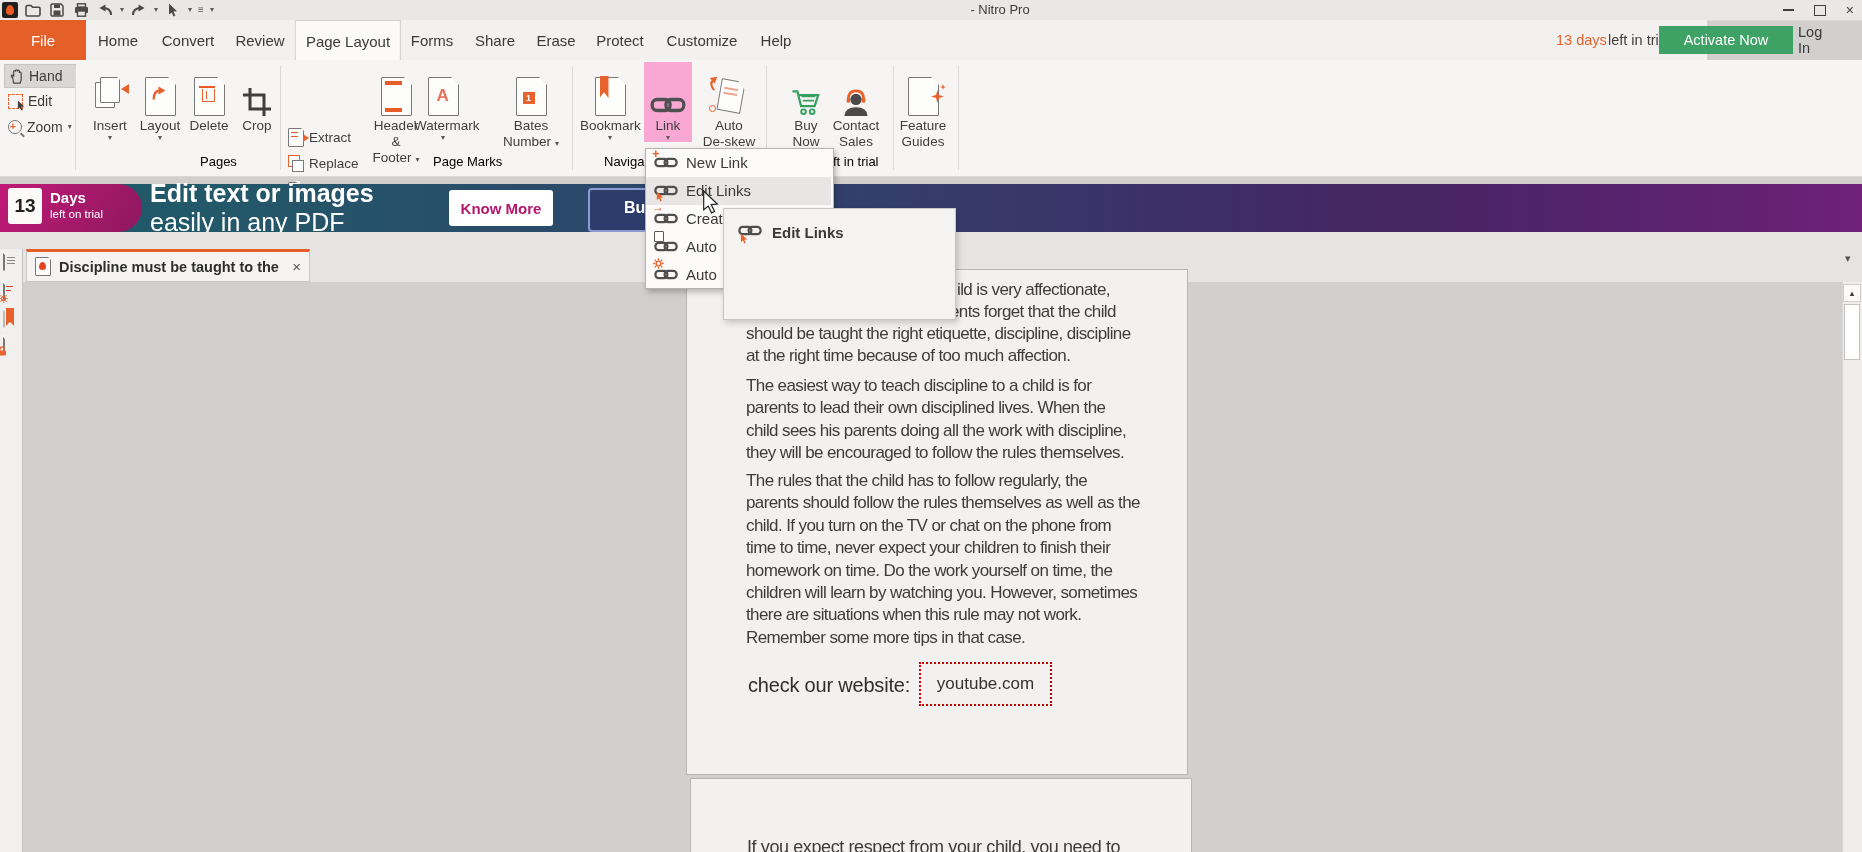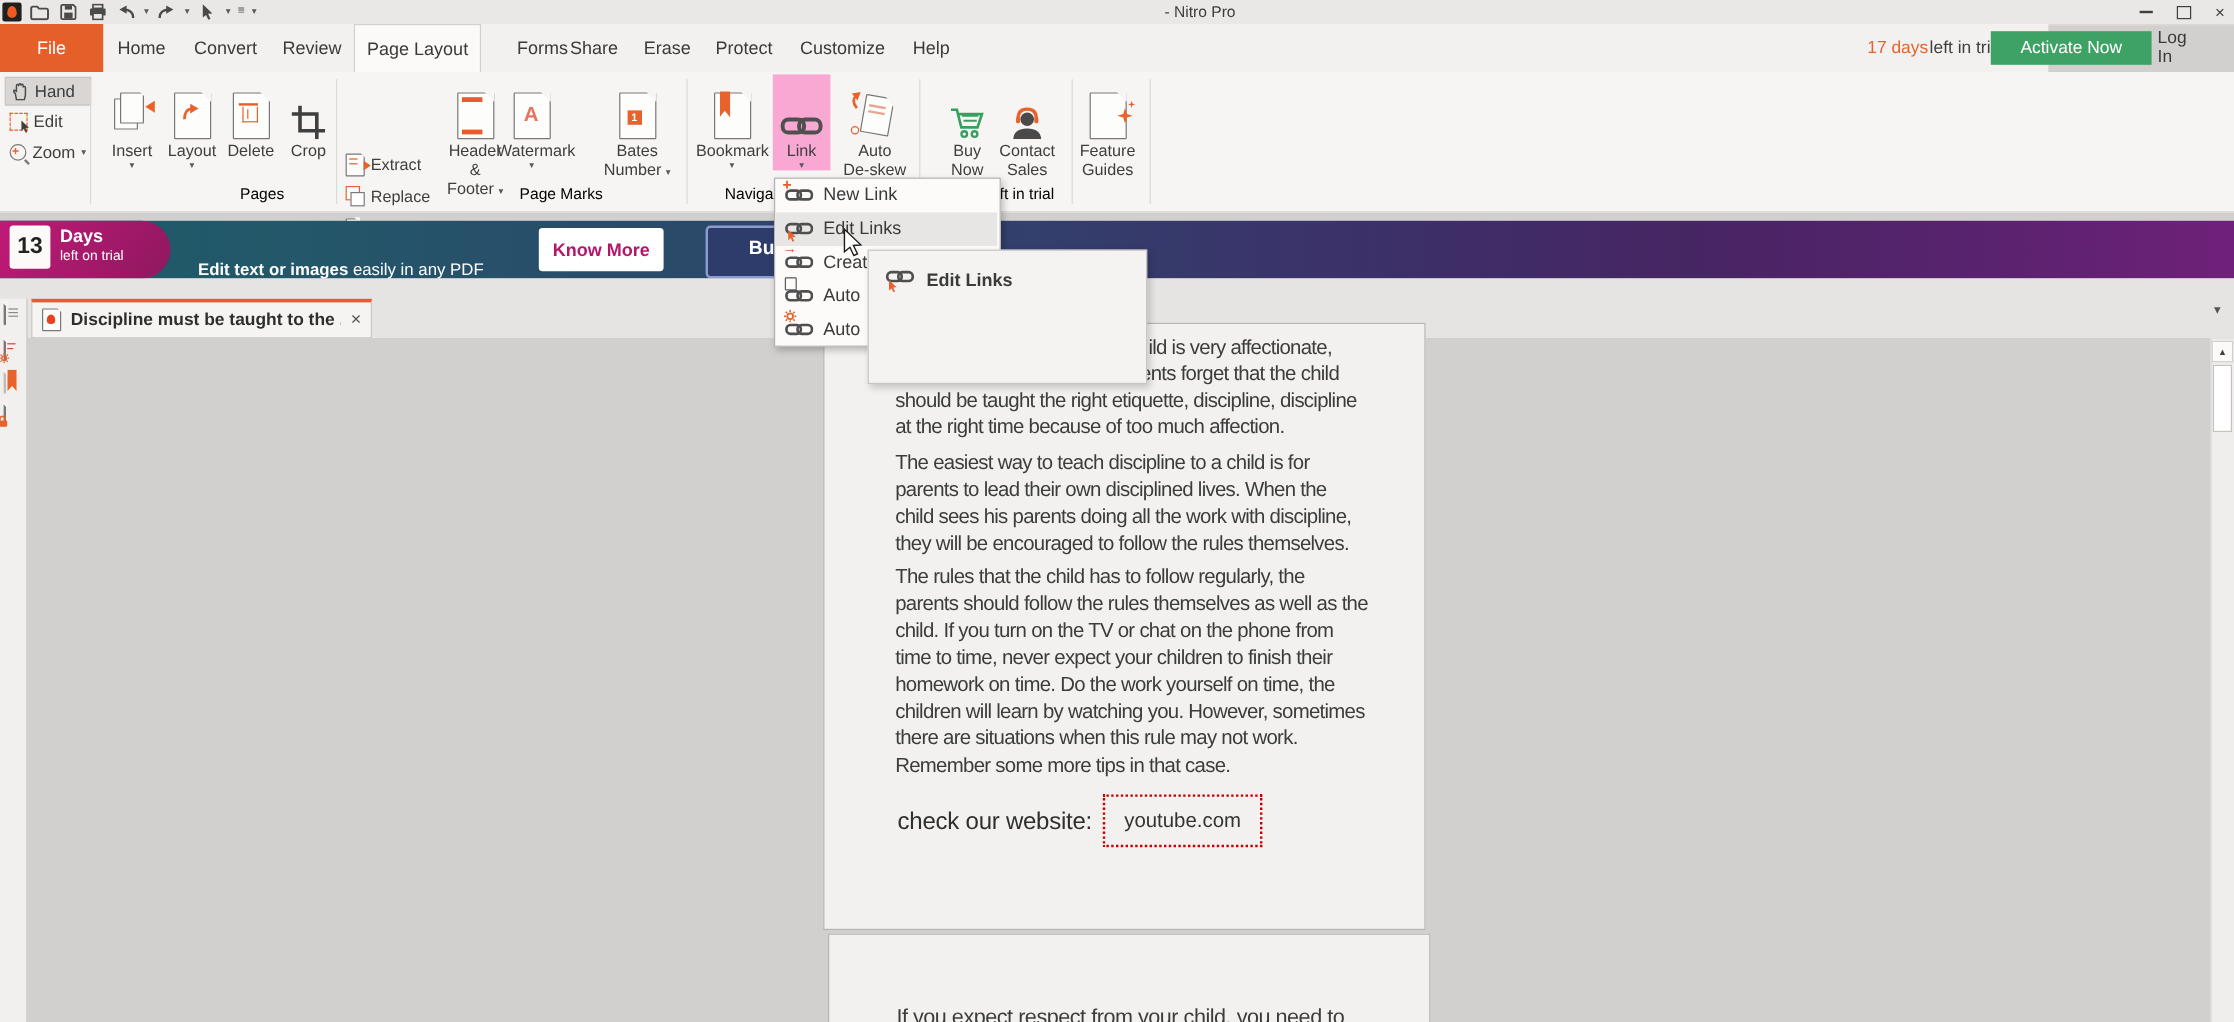--- a/index.html
+++ b/index.html
@@ -45,21 +45,21 @@
   .doc::after{content:"";position:absolute;right:-1.7px;top:-1.7px;width:0;height:0;border-top:9px solid #f7f5f3;border-left:9px solid transparent;}
   .doc.sm{width:14px;height:17px;border-width:1.3px;}
   .doc.sm::after{border-top-width:5px;border-left-width:5px;}
   .mark{position:absolute;background:#e85c28;}
   .oletter{position:absolute;color:#e87460;font-weight:bold;}
 
   
   .banner{position:absolute;left:0;top:184px;width:1862px;height:48px;background:linear-gradient(90deg,#1c5a69 0%,#235869 12%,#2a4a6a 30%,#32406c 45%,#3c3069 62%,#472563 76%,#5b2270 90%,#6f2179 100%);}
   .blob{position:absolute;left:-14px;top:0;width:156px;height:48px;background:linear-gradient(125deg,#c41a78,#8f1860);border-radius:0 26px 26px 0;}
   .dbox{position:absolute;left:22px;top:4px;width:34px;height:36px;background:#fbfaf9;border-radius:3px;display:flex;align-items:center;justify-content:center;font-size:19px;font-weight:800;color:#222;}
-  .bmsg{position:absolute;left:150px;top:0;width:268px;height:48px;display:flex;align-items:flex-end;justify-content:center;color:#fff;font-size:14px;}
+  .bmsg{position:absolute;left:150px;top:0;width:268px;height:48px;display:flex;align-items:center;justify-content:center;color:#fff;font-size:25px;}
   .knowmore{position:absolute;left:449px;top:6px;width:104px;height:36px;background:#fff;border-radius:3px;display:flex;align-items:center;justify-content:center;font-size:15px;font-weight:800;color:#b3176c;}
   .buybtn{position:absolute;left:588px;top:4px;width:132px;height:40px;background:#2d3c6a;border:2px solid #8d9cd0;border-radius:4px;color:#fff;font-weight:800;font-size:16px;}
   .buybtn span{position:absolute;left:34px;top:9px;}
 
   
   .tabrow{position:absolute;left:0;top:232px;width:1862px;height:50px;background:#e6e4e2;border-bottom:1px solid #c2c0be;}
   .doctab{position:absolute;left:26px;top:17px;width:284px;height:33px;background:#f5f4f2;border:1px solid #c9c7c4;border-top:3px solid #e85c28;display:flex;align-items:center;gap:8px;padding:0 8px;box-sizing:border-box;}
   .doctab .ttl{font-size:14.5px;font-weight:700;color:#2e2e2e;white-space:nowrap;overflow:hidden;flex:1;}
   .tclose{font-size:15px;color:#555;}
   .rowchev{position:absolute;left:1845px;top:20px;font-size:11px;color:#555;}
@@ -211,27 +211,27 @@
       <span class="closex">×</span>
     </div>
   </div>
 
   <div class="menubar">
     <div class="filetab">File</div>
     <span class="mtab" style="left:118px">Home</span>
     <span class="mtab" style="left:188px">Convert</span>
     <span class="mtab" style="left:260px">Review</span>
     <span class="mtab active" style="left:348px">Page Layout</span>
-    <span class="mtab" style="left:452px">Forms</span>
+    <span class="mtab" style="left:432px">Forms</span>
     <span class="mtab" style="left:495px">Share</span>
     <span class="mtab" style="left:556px">Erase</span>
     <span class="mtab" style="left:620px">Protect</span>
     <span class="mtab" style="left:702px">Customize</span>
     <span class="mtab" style="left:776px">Help</span>
-    <span class="trialtxt" style="left:1556px;color:#e8632c">17 days</span>
+    <span class="trialtxt" style="left:1556px;color:#e8632c">13 days</span>
     <span class="trialtxt" style="left:1608px;color:#3f3f3f">left in trial</span>
     <div class="activate">Activate Now</div>
     <span class="login">Log In</span>
   </div>
 
   <div class="ribbon">
 
     <div class="tool sel" style="top:4px">
       <svg width="15" height="15">
           <use href="#handsym"></use>

